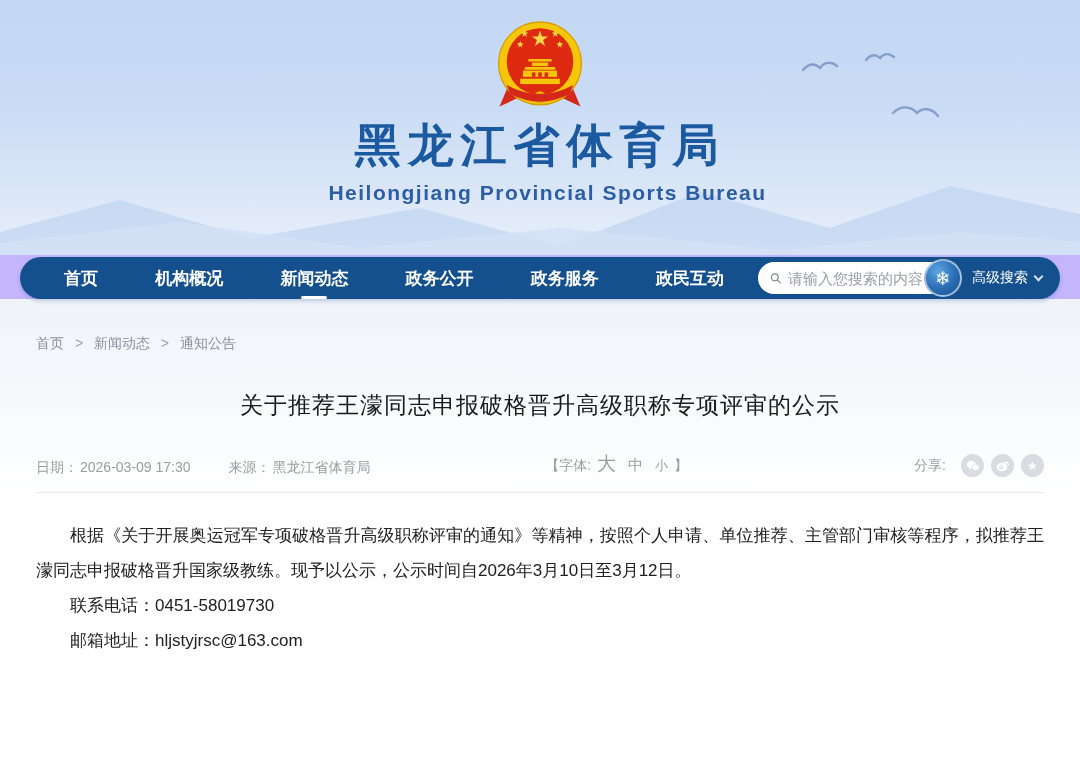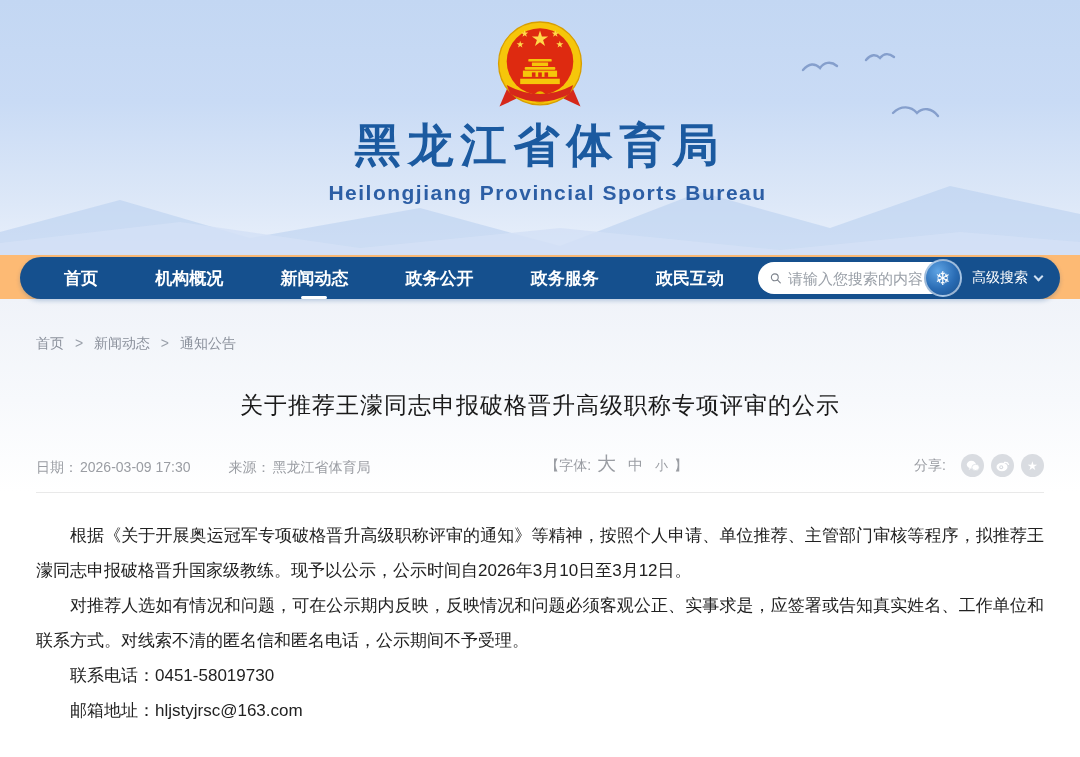--- a/index.html
+++ b/index.html
@@ -1,18 +1,18 @@
 <!DOCTYPE html>
 <html><head>
 <meta charset="utf-8">
 <style>
   * { margin:0; padding:0; box-sizing:border-box; }
   html,body { width:1080px; height:757px; overflow:hidden; background:#fff;
               font-family:"Liberation Sans","DejaVu Sans",sans-serif; }
-  .page { width:1080px; height:679px; position:relative; background:#fdba74; }
+  .page { width:1080px; height:679px; position:relative; background:#c4b5fd; }
 
   
   .banner { position:relative; height:255px;
             background:linear-gradient(180deg,#c3d7f3 0%,#c9dbf5 40%,#dde8f8 80%,#e9f0fb 100%);
             overflow:hidden; text-align:center; }
   .banner svg.scenery { position:absolute; left:0; bottom:0; width:1080px; height:255px; }
   .emblem { position:relative; margin:20px auto 6px; width:90px; height:94px; display:block; }
   .site-title { position:relative; font-size:46px; font-weight:bold; color:#1B5AA0;
                 letter-spacing:7px; line-height:1.1; }
   .site-subtitle { position:relative; margin-top:10px; font-size:21px; font-weight:bold;
@@ -197,19 +197,18 @@
         <span class="share-ico">
           <span>★</span>
         </span>
       </div>
     </div>
 
     <div class="divider"></div>
 
     <div class="article-body">
       <p>根据《关于开展奥运冠军专项破格晋升高级职称评审的通知》等精神，按照个人申请、单位推荐、主管部门审核等程序，拟推荐王濛同志申报破格晋升国家级教练。现予以公示，公示时间自2026年3月10日至3月12日。</p>
-      <p>对推荐人选如有情况和问题，可在公示期内反映，反映情况和问题必须客观公正、实事求是，应签署或告知真实姓名、工作单位和联系方式。对线索不清的匿名信和匿名电话，公示期间不予受理。</p>
       <p>联系电话：0451-58019730</p>
       <p>邮箱地址：hljstyjrsc@163.com</p>
     </div>
   </div>
 
 </div>
 
 </body></html>

